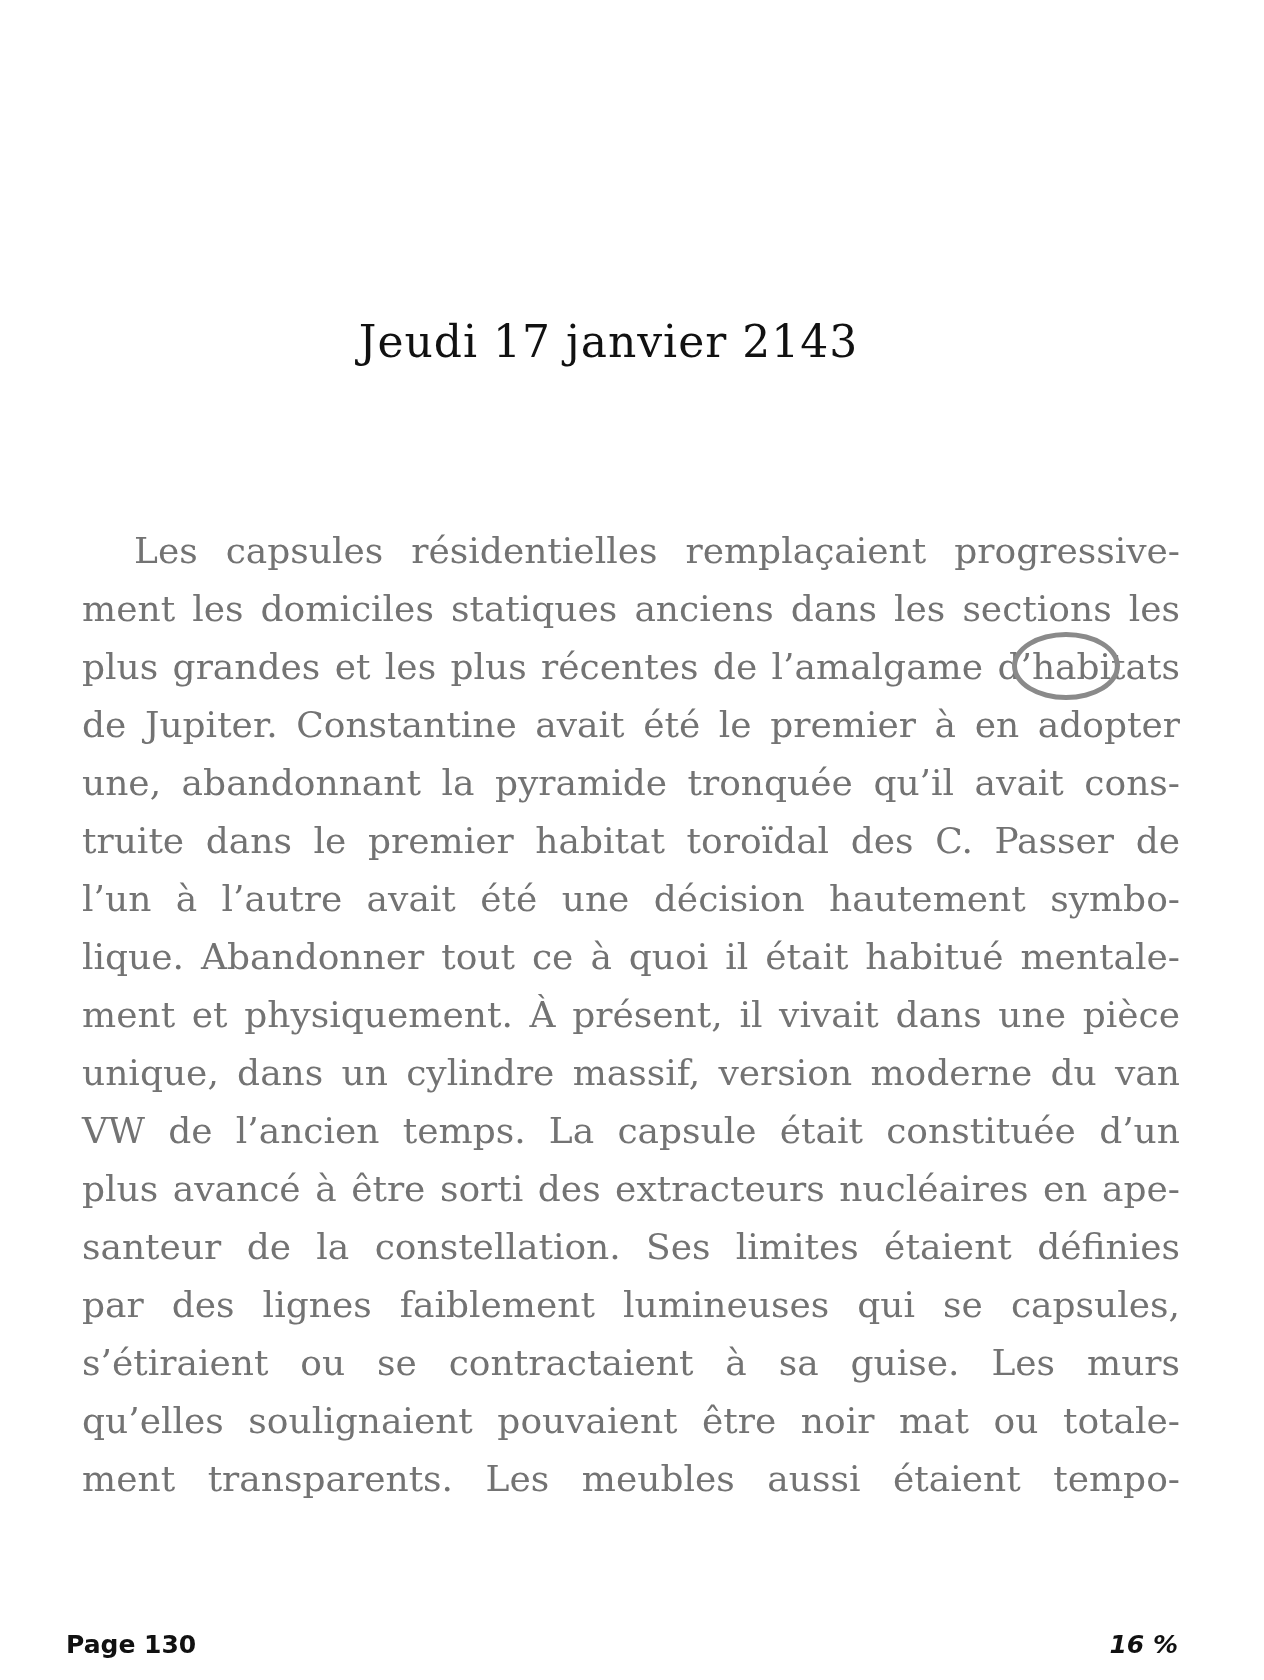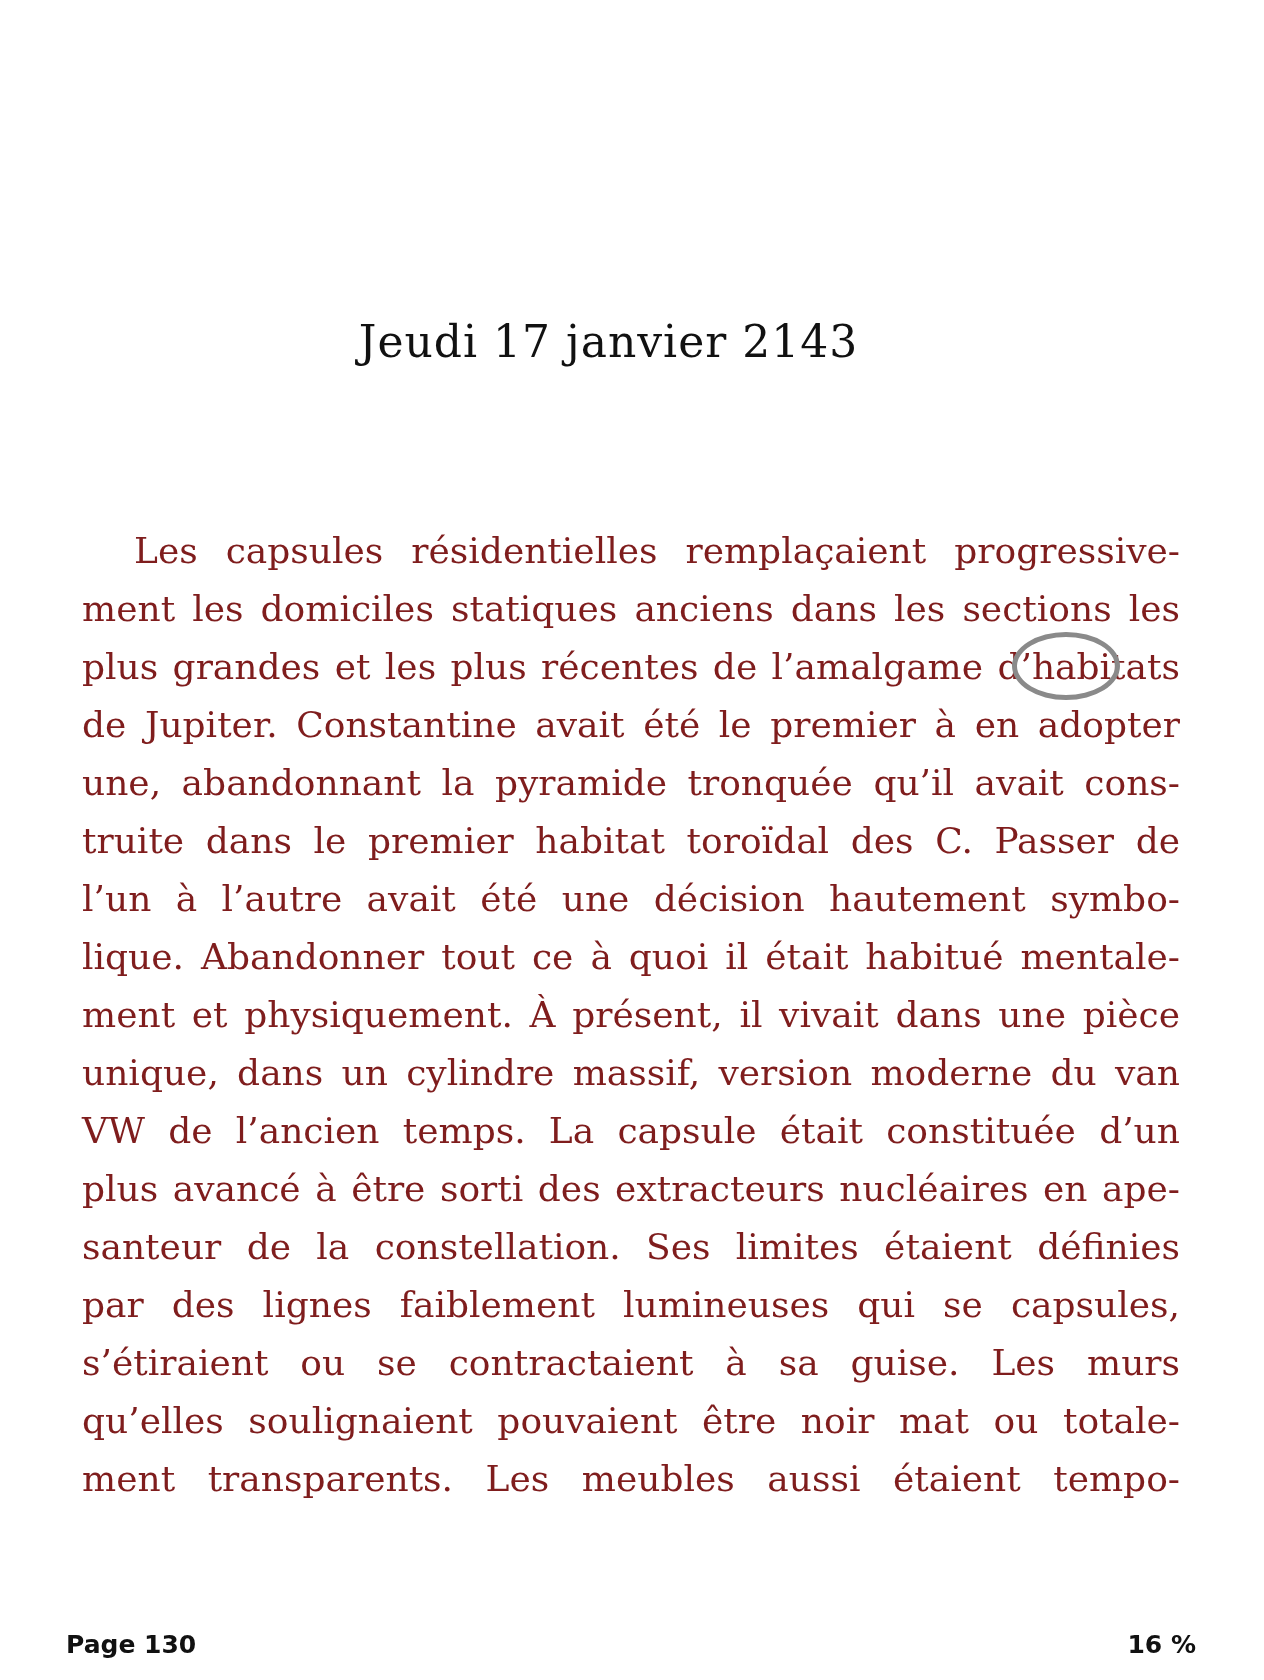--- a/index.html
+++ b/index.html
@@ -7,33 +7,33 @@
   .title {
     position: absolute; left: 0; width: 1217px; top: 312px;
     text-align: center;
     font-family: "DejaVu Serif", serif;
     font-size: 44px; line-height: 60px; letter-spacing: 1px;
     color: #111;
   }
   .para {
     position: absolute; left: 82px; width: 1098px; top: 522px;
     font-family: "DejaVu Serif", serif;
-    font-size: 36px; line-height: 58px; color: #7f1d1d;
+    font-size: 36px; line-height: 58px; color: #737373;
   }
   .line {
     display: block; height: 58px; white-space: nowrap;
     text-align: justify; text-align-last: justify;
   }
   .line.first { text-indent: 52px; }
   .footer {
     position: absolute; top: 1630px; left: 0; width: 1264px; height: 40px;
     font-family: "DejaVu Sans", sans-serif; font-weight: bold; font-size: 25px; color: #111;
   }
   .footer .left { position: absolute; left: 66px; top: 0; }
-  .footer .right { position: absolute; right: 68px; top: 0; }
+  .footer .right { position: absolute; right: 86px; top: 0; font-style: italic; }
   .highlight-circle {
     position: absolute; left: 1012px; top: 632px; width: 108px; height: 68px;
     border: 5px solid #8a8a8a; border-radius: 50%; box-sizing: border-box;
     pointer-events: auto;
   }
 </style>
 </head>
 <body>
 
 <div class="title">Jeudi 17 janvier 2143</div>

